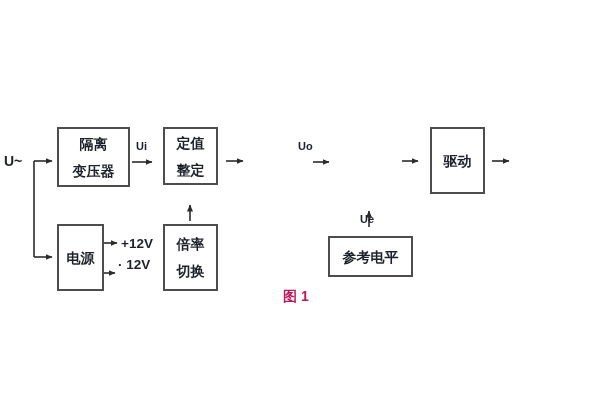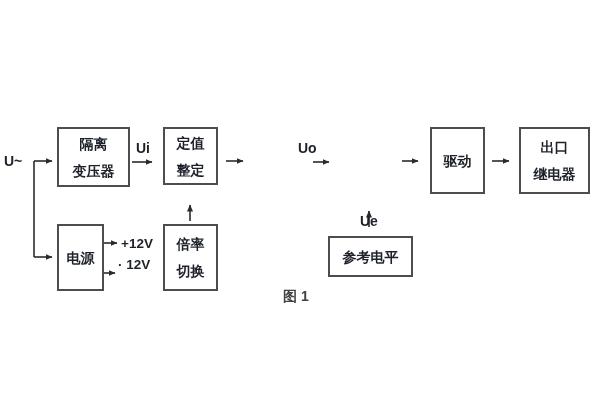--- a/index.html
+++ b/index.html
@@ -11,25 +11,25 @@
     position:absolute;box-sizing:border-box;background:#ffffff;
     border:2px solid #4d4d4d;
     display:flex;flex-direction:column;align-items:center;justify-content:center;
     gap:13px;font-size:14px;font-weight:600;color:#1d2129;line-height:1;
     white-space:nowrap;
   }
   .lbl{
     position:absolute;color:#1d2129;font-weight:bold;font-size:13px;line-height:1;
     white-space:nowrap;
   }
-  .sig{font-size:14px;}
+  .sig{font-size:11px;}
   .volt{font-weight:600;font-size:13.5px;text-align:right;}
   .caption{
     position:absolute;left:283px;top:289px;font-size:14px;font-weight:600;
-    color:#404040;line-height:1;
+    color:#be185d;line-height:1;
   }
   svg.wires{position:absolute;left:0;top:0;pointer-events:none;}
 </style>
 </head>
 <body>
 
 <div class="canvas">
 
   <svg class="wires" width="600" height="400" viewBox="0 0 600 400">
     <defs>
@@ -62,24 +62,20 @@
     <span>定值</span>
     <span>整定</span>
   </div>
 
 
 
   <div class="box" style="left:430px;top:127px;width:55px;height:67px">
     <span>驱动</span>
   </div>
 
-  <div class="box" style="left:519px;top:127px;width:71px;height:67px">
-    <span>出口</span>
-    <span>继电器</span>
-  </div>
 
   <div class="box" style="left:57px;top:224px;width:47px;height:67px">
     <span>电源</span>
   </div>
 
   <div class="box" style="left:163px;top:224px;width:55px;height:67px">
     <span>倍率</span>
     <span>切换</span>
   </div>
 

